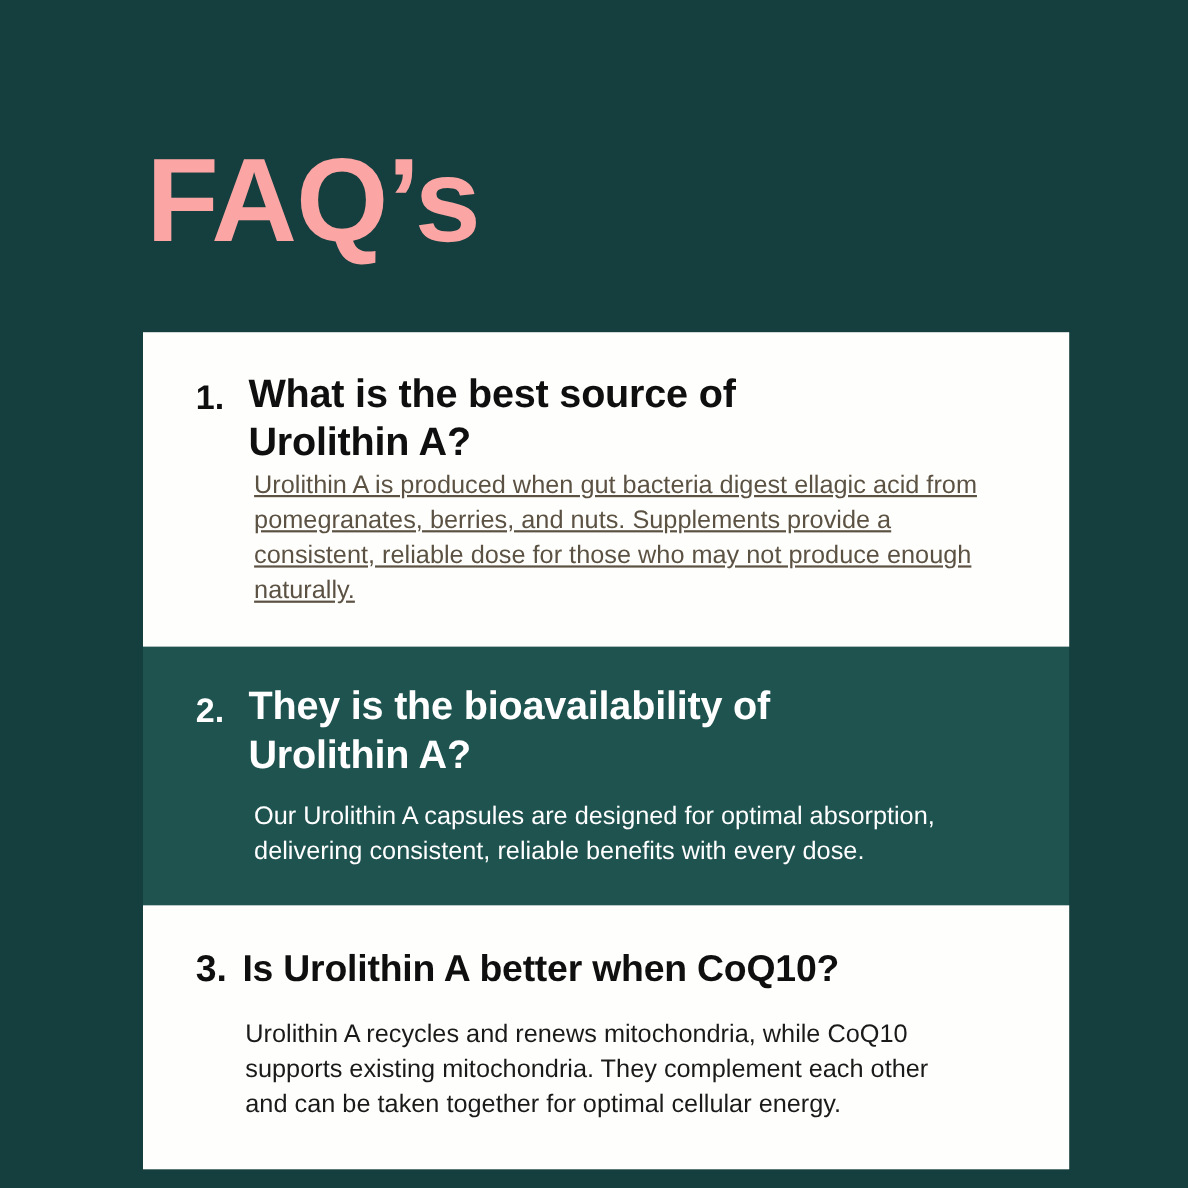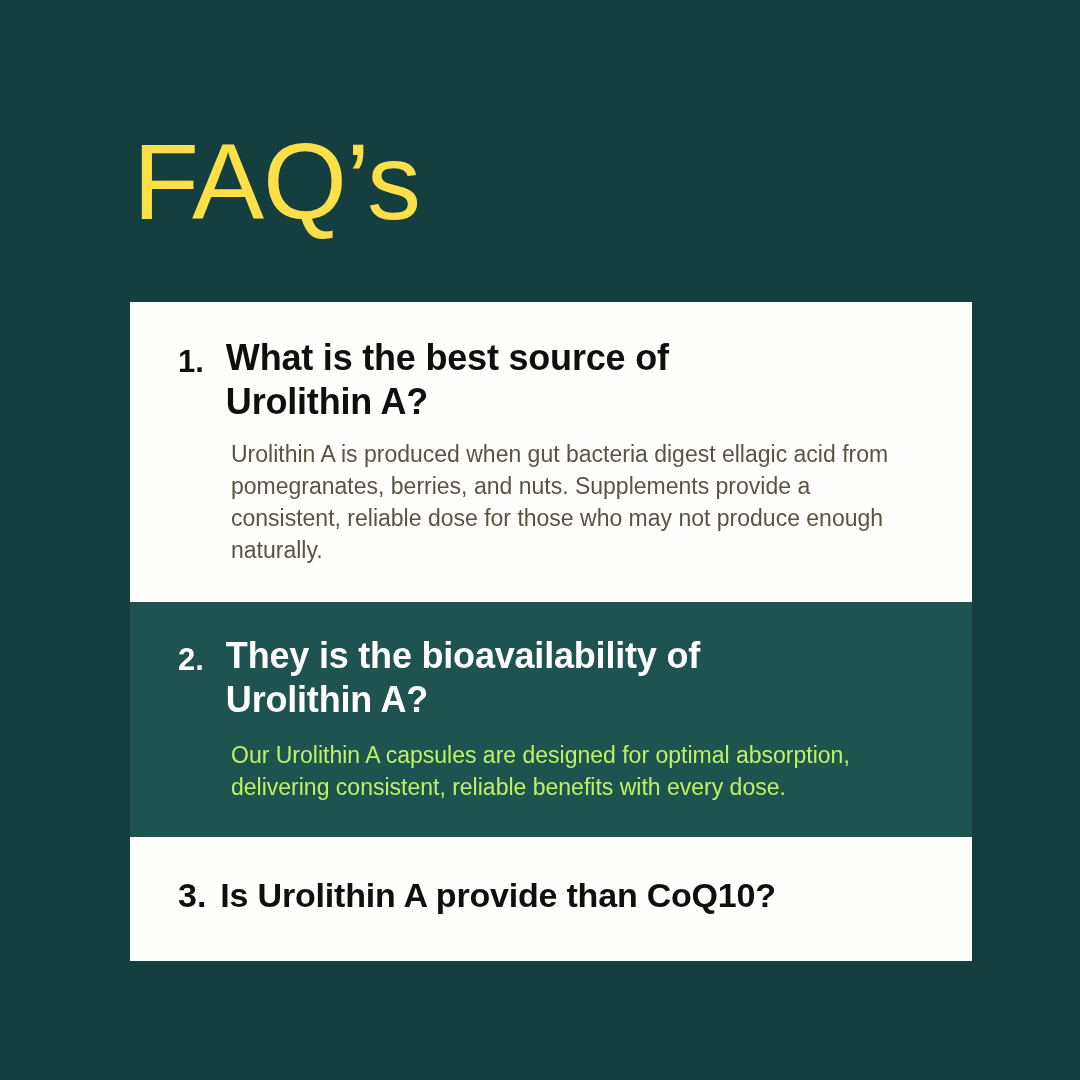--- a/index.html
+++ b/index.html
@@ -22,23 +22,23 @@
     box-sizing: border-box;
   }
 
   
   .title {
     position: absolute;
     left: 133px;
     top: 125px;
     font-size: 108px;
     line-height: 1.05;
-    font-weight: 400;
+    font-weight: 700;
     letter-spacing: -1px;
-    color: #fde047;
+    color: #fca5a5;
     white-space: pre;
   }
 
   
   .cards {
     position: absolute;
     left: 130px;
     top: 302px;
     width: 842px;
   }
@@ -108,30 +108,30 @@
 
   .answer {
     font-size: 23px;
     line-height: 32px;
     font-weight: 400;
     white-space: pre-line;
   }
 
   
   .card-1 .answer {
-    margin-top: 14px;
     margin-left: 53px;
     color: #5c5243;
     max-width: 700px;
+    text-decoration: underline;
   }
   
   .card-2 .answer {
     margin-top: 17px;
     margin-left: 53px;
-    color: #bef264;
+    color: #ffffff;
     max-width: 662px;
   }
   
   .card-3 .answer {
     margin-top: 20px;
     margin-left: 45px;
     color: #1a1a1a;
     max-width: 660px;
   }
 
@@ -162,18 +162,19 @@
         <span class="qnum">2.</span>
         <span class="qtext">They is the bioavailability of
 Urolithin A?</span>
       </div>
       <div class="answer">Our Urolithin A capsules are designed for optimal absorption, delivering consistent, reliable benefits with every dose.</div>
     </div>
 
     <div class="card light card-3">
       <div class="qrow">
         <span class="qnum">3.</span>
-        <span class="qtext">Is Urolithin A provide than CoQ10?</span>
+        <span class="qtext">Is Urolithin A better when CoQ10?</span>
       </div>
+      <div class="answer">Urolithin A recycles and renews mitochondria, while CoQ10 supports existing mitochondria. They complement each other and can be taken together for optimal cellular energy.</div>
     </div>
 
   </div>
 </div>
 
 </body></html>

